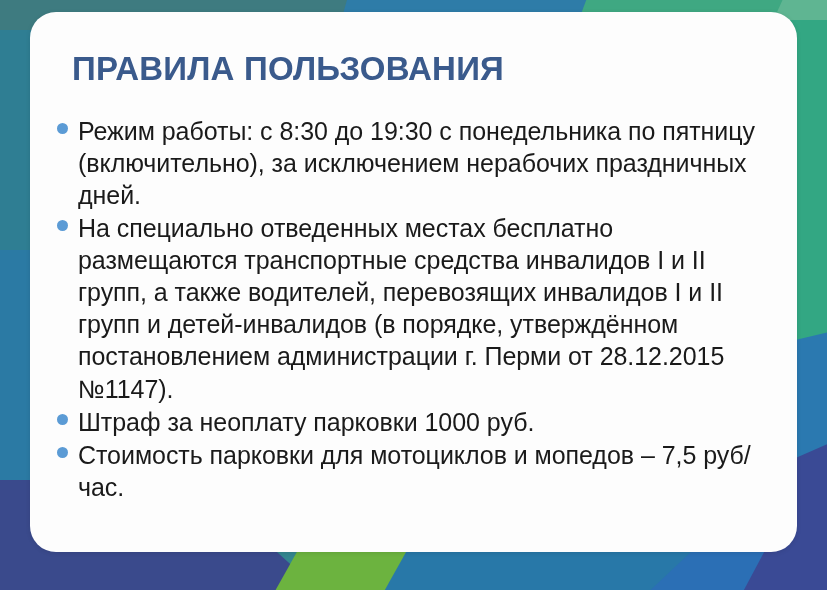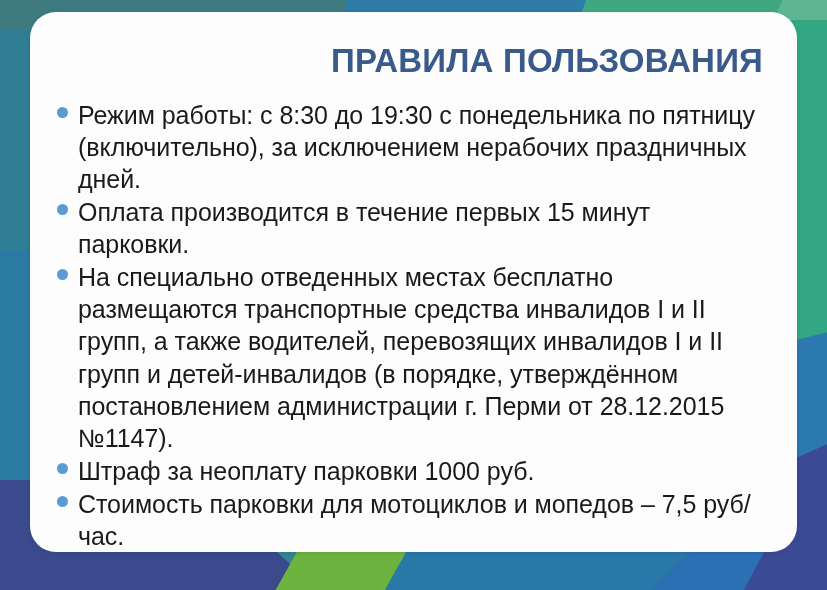--- a/index.html
+++ b/index.html
@@ -89,28 +89,28 @@
   
   .card{
     position:absolute;
     left:30px;top:12px;right:30px;bottom:38px;
     background:#FDFDFD;
     border-radius:26px;
     box-shadow:0 1px 5px rgba(0,0,0,.10);
   }
 
   .title{
-    text-align:right;
+    text-align:left;
     color:#3A5A8C;
     font-weight:bold;
     font-size:33px;
     line-height:1.17;
     letter-spacing:.2px;
     padding:30px 34px 0 34px;
-    margin:0;
+    margin:8px;
   }
   .title-line{display:block;}
 
   .bullets{
     list-style:none;
     margin:0;
     padding:18px 30px 0 22px;
   }
   .bullet{
     position:relative;
@@ -159,24 +159,20 @@
       <span class="title-line">ПРАВИЛА ПОЛЬЗОВАНИЯ</span>
     </h1>
 
     <ul class="bullets">
       <li class="bullet">
         <span class="dot"></span>
         <span class="btext">Режим работы: с 8:30 до 19:30 с понедельника по пятницу (включительно), за исключением нерабочих праздничных дней.</span>
       </li>
       <li class="bullet">
         <span class="dot"></span>
-        <span class="btext">Оплата производится в течение первых 15 минут парковки.</span>
-      </li>
-      <li class="bullet">
-        <span class="dot"></span>
         <span class="btext">На специально отведенных местах бесплатно размещаются транспортные средства инвалидов I и II групп, а также водителей, перевозящих инвалидов I и II групп и детей-инвалидов (в порядке, утверждённом постановлением администрации г. Перми от 28.12.2015 №1147).</span>
       </li>
       <li class="bullet">
         <span class="dot"></span>
         <span class="btext">Штраф за неоплату парковки 1000 руб.</span>
       </li>
       <li class="bullet">
         <span class="dot"></span>
         <span class="btext">Стоимость парковки для мотоциклов и мопедов – 7,5 руб/час.</span>
       </li>

